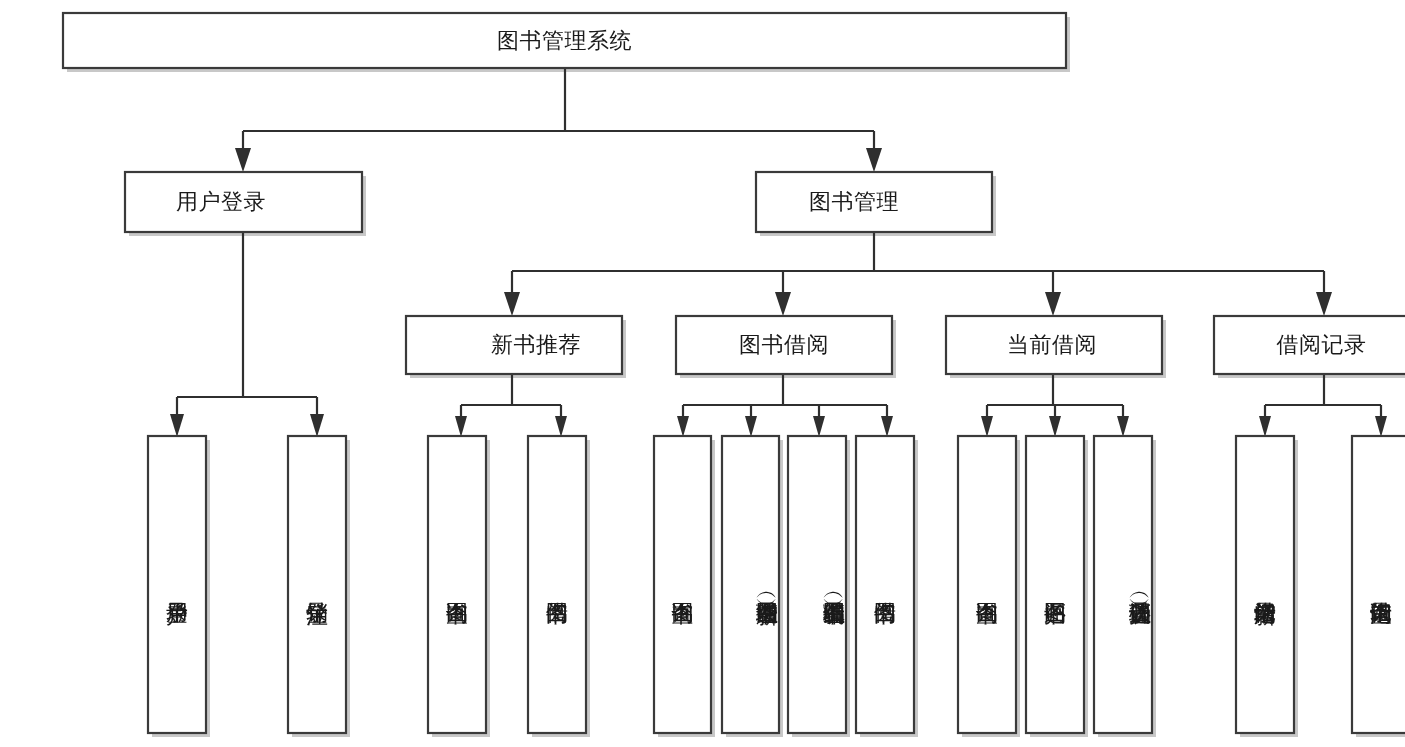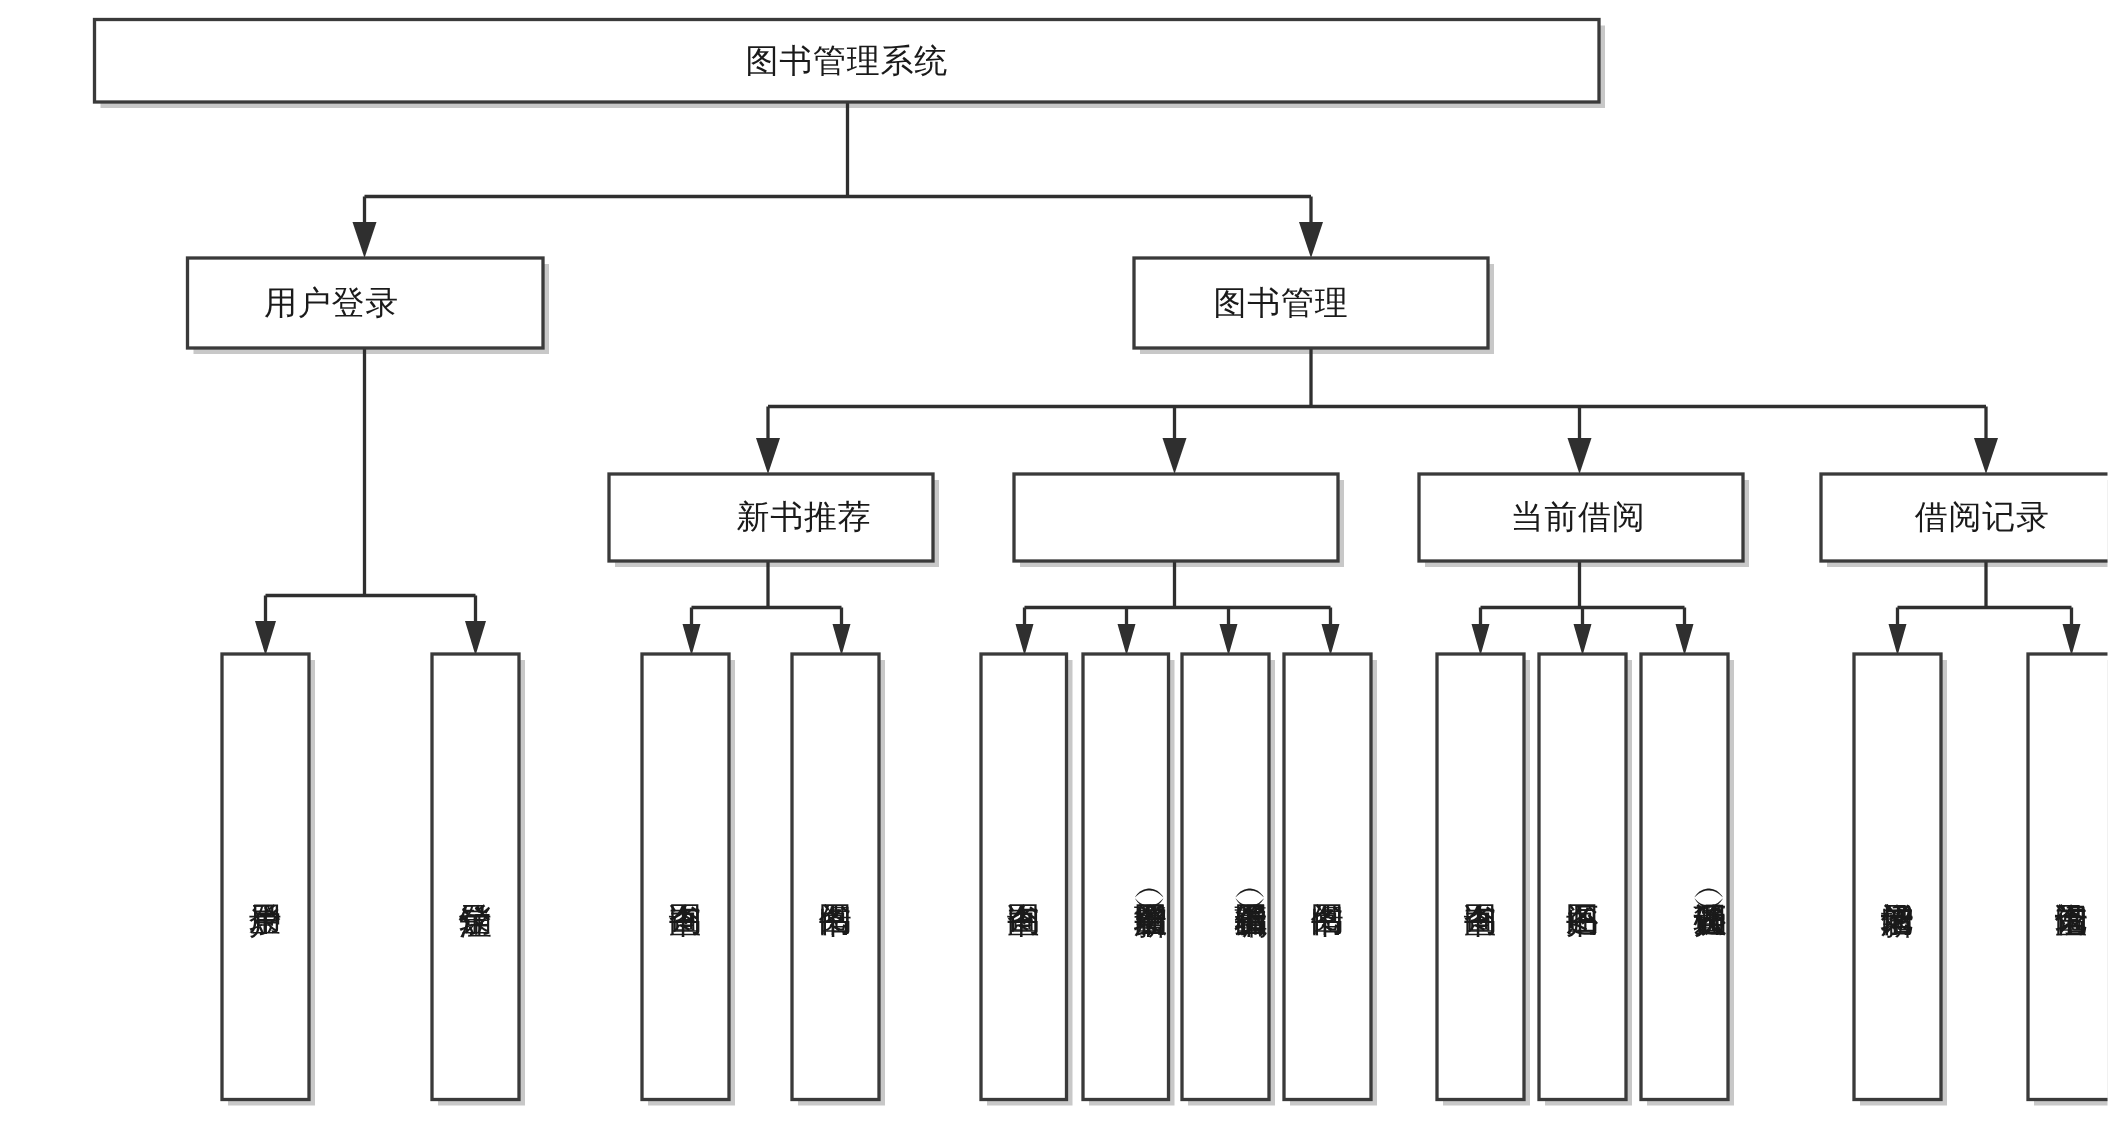--- a/index.html
+++ b/index.html
@@ -202,20 +202,21 @@
   </svg>
 
   <div class="node-label-h" style="left:19px; top:13px; width:1003px; height:55px;">图书管理系统</div>
 
   <div class="node-label-h" style="left:81px; top:172px; width:192px; height:60px;">用户登录</div>
 
   <div class="node-label-h" style="left:712px; top:172px; width:196px; height:60px;">图书管理</div>
 
   <div class="node-label-h" style="left:362px; top:316px; width:260px; height:58px;">新书推荐</div>
 
+  <div class="node-label-h" style="left:632px; top:316px; width:216px; height:58px;">图书借阅</div>
 
   <div class="node-label-h" style="left:902px; top:316px; width:212px; height:58px;text-align:right;">当前借阅</div>
 
   <div class="node-label-h" style="left:1170px; top:316px; width:215px; height:58px;">借阅记录</div>
 
   <div class="node-label-v" style="left:104px; top:436px; width:58px; height:297px;">用户登录</div>
 
   <div class="node-label-v" style="left:244px; top:436px; width:58px; height:297px;">注销登录</div>
 
   <div class="node-label-v" style="left:384px; top:436px; width:58px; height:297px;">查询图书</div>

